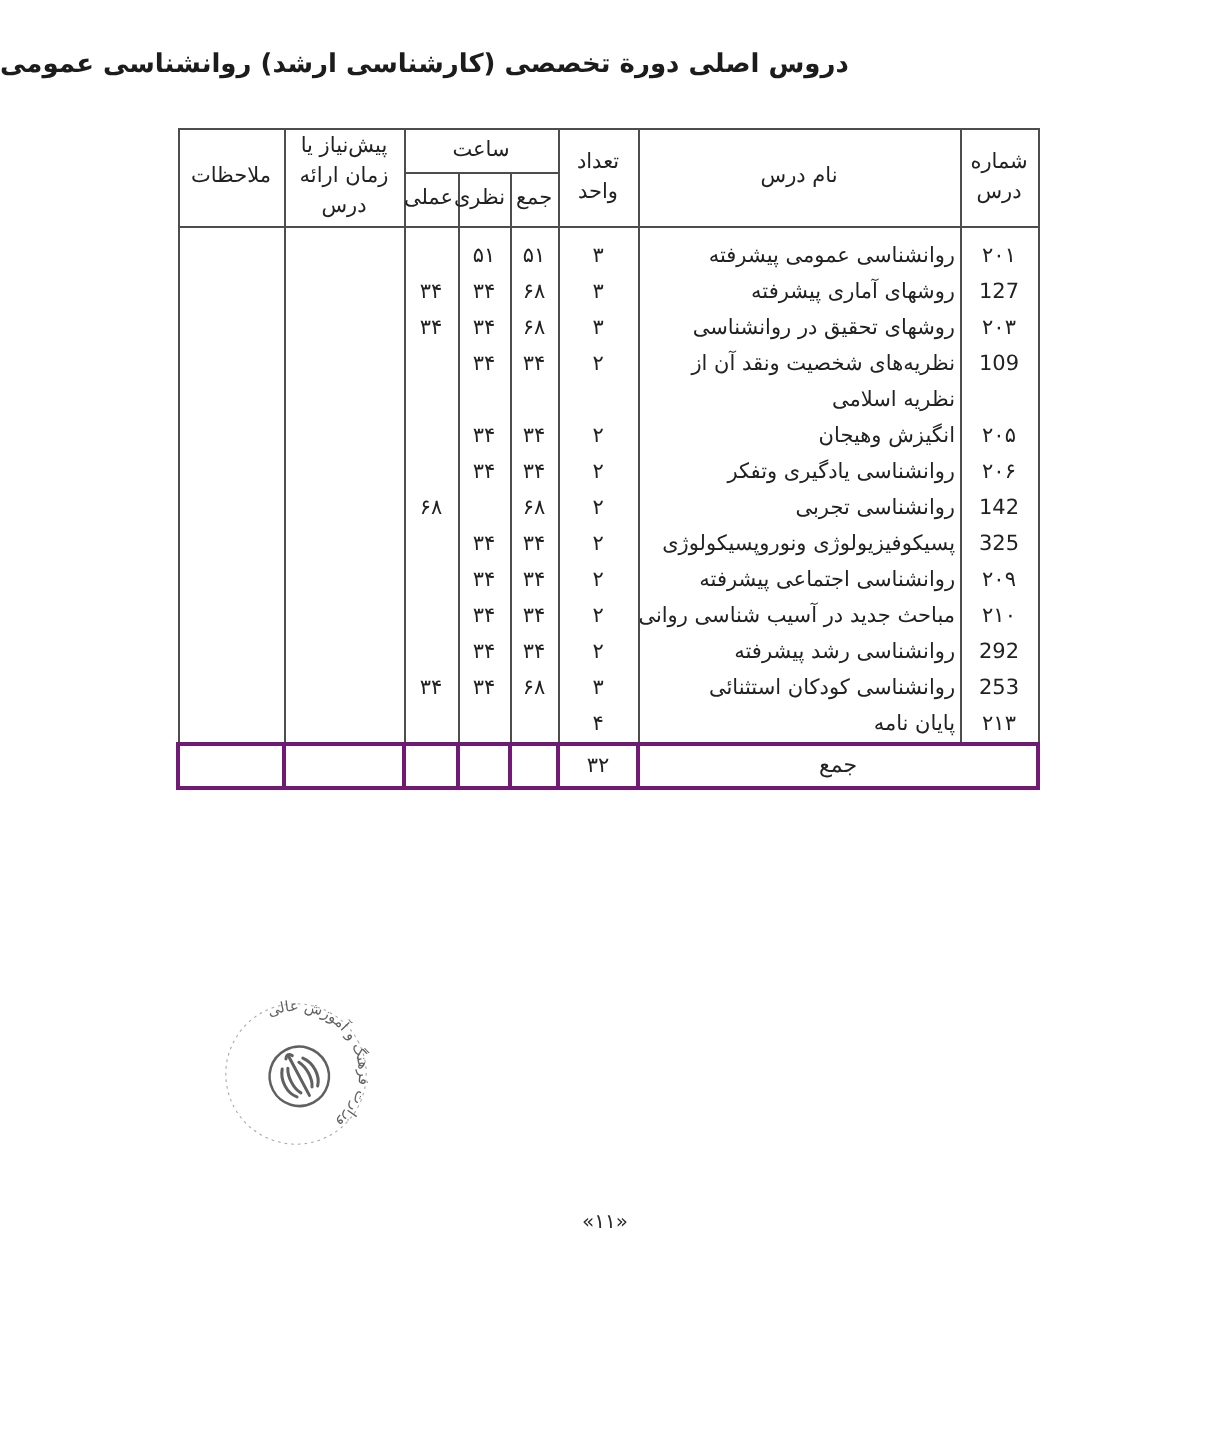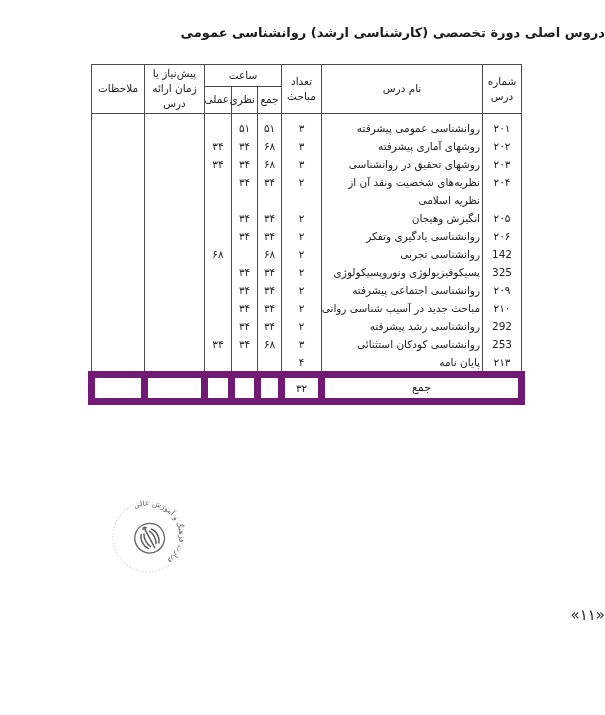--- a/index.html
+++ b/index.html
@@ -8,21 +8,21 @@
     position:relative;
     width:605px; height:715px;
     margin:0 auto;
     background:#ffffff;
     font-family:"DejaVu Sans","Liberation Sans",sans-serif;
     color:#1c1c1c;
     overflow:hidden;
   }
   .doc-title {
     position:absolute; top:25px; left:0; right:0;
-    text-align:right;
+    text-align:left;
     font-size:13px; font-weight:bold;
     direction:rtl;
     letter-spacing:0.2px;
   }
   .course-table {
     position:absolute; top:64px; left:88px;
     width:430px;
     border-collapse:collapse;
     table-layout:fixed;
     direction:rtl;
@@ -59,37 +59,37 @@
     height:18px;
     overflow:hidden;
     white-space:nowrap;
   }
   .course-table tbody tr:first-child td { padding-top:5px; height:23px; }
   .course-table td.num   { text-align:center; }
   .course-table td.name  { text-align:right; padding-right:2px; }
   .course-table td.name .nline { line-height:18px; }
 
   .course-table tfoot td {
-    border:7px solid #701a75;
+    border:2px solid #701a75;
     height:21px;
     text-align:center;
     vertical-align:middle;
     line-height:20px;
   }
   .course-table tfoot td.total-label { font-size:11px; }
 
   .stamp {
     position:absolute; top:492px; left:103px;
     width:90px; height:90px;
     opacity:0.85;
   }
   .page-number {
     position:absolute; top:606px; left:0; right:0;
-    text-align:right;
-    font-size:15px;
+    text-align:center;
+    font-size:10px;
     direction:rtl;
     color:#2a2a2a;
     letter-spacing:1px;
   }
 </style>
 </head>
 <body>
 
 <div class="page">
 
@@ -103,21 +103,21 @@
       <col class="c-sum">
         <col class="c-theo">
         <col class="c-prac">
       <col class="c-pre">
         <col class="c-note">
     </colgroup>
     <thead>
       <tr class="h1">
         <th rowspan="2"><span>شماره</span><br><span>درس</span></th>
         <th rowspan="2">نام درس</th>
-        <th rowspan="2"><span>تعداد</span><br><span>مباحث</span></th>
+        <th rowspan="2"><span>تعداد</span><br><span>واحد</span></th>
         <th colspan="3">ساعت</th>
         <th rowspan="2"><span>پیش‌نیاز یا</span><br><span>زمان ارائه درس</span></th>
         <th rowspan="2">ملاحظات</th>
       </tr>
       <tr class="h2">
         <th>جمع</th>
         <th>نظری</th>
         <th>عملی</th>
       </tr>
     </thead>
@@ -130,21 +130,21 @@
       </td>
       <td class="num">۳</td>
       <td class="num">۵۱</td>
       <td class="num">۵۱</td>
       <td class="num"></td>
       <td class="num"></td>
       <td class="num"></td>
     </tr>
 
     <tr>
-      <td class="num">۲۰۲</td>
+      <td class="num">127</td>
       <td class="name">
         <div class="nline">روشهای آماری پیشرفته</div>
       </td>
       <td class="num">۳</td>
       <td class="num">۶۸</td>
       <td class="num">۳۴</td>
       <td class="num">۳۴</td>
       <td class="num"></td>
       <td class="num"></td>
     </tr>
@@ -156,21 +156,21 @@
       </td>
       <td class="num">۳</td>
       <td class="num">۶۸</td>
       <td class="num">۳۴</td>
       <td class="num">۳۴</td>
       <td class="num"></td>
       <td class="num"></td>
     </tr>
 
     <tr>
-      <td class="num">۲۰۴</td>
+      <td class="num">109</td>
       <td class="name">
         <div class="nline">نظریه‌های شخصیت ونقد آن از</div>
       <div class="nline">نظریه اسلامی</div>
           </td>
       <td class="num">۲</td>
       <td class="num">۳۴</td>
       <td class="num">۳۴</td>
       <td class="num"></td>
       <td class="num"></td>
       <td class="num"></td>

